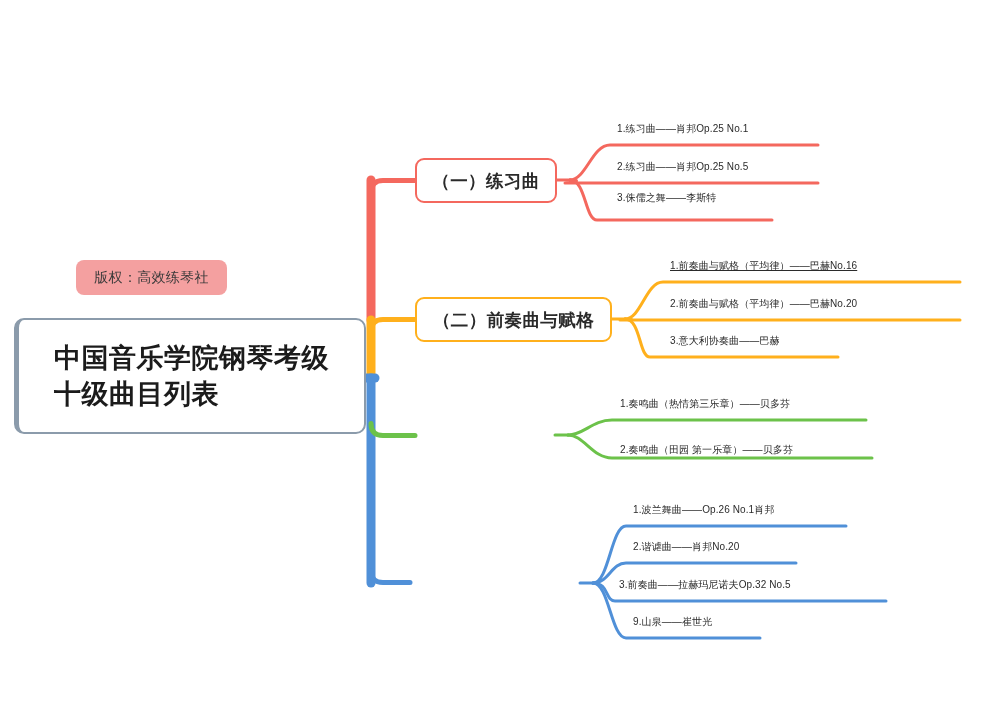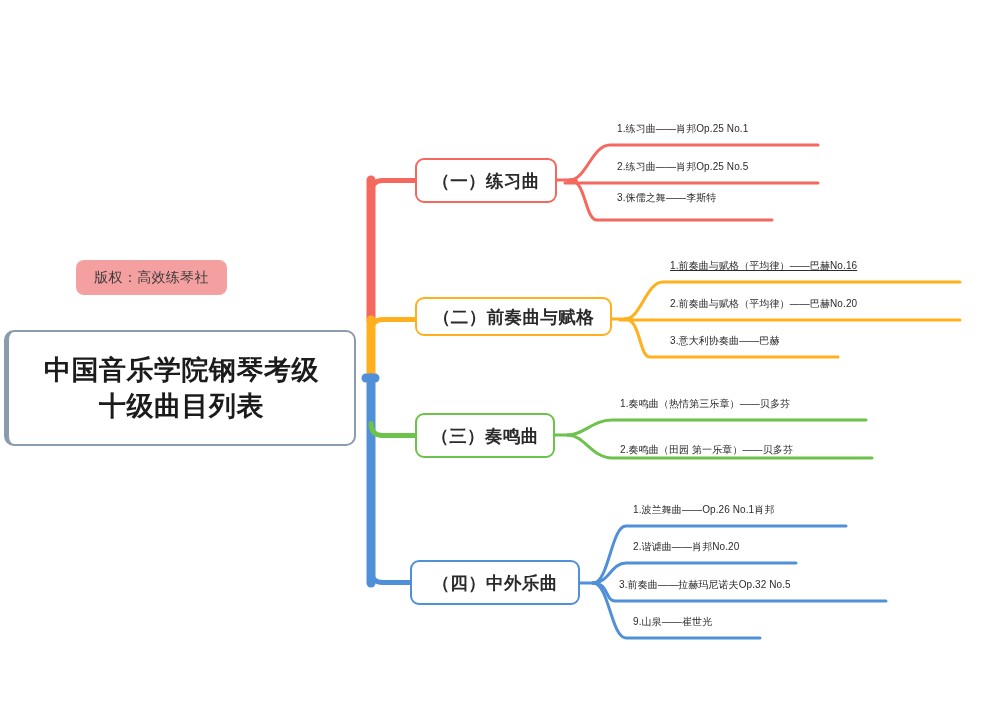--- a/index.html
+++ b/index.html
@@ -25,21 +25,20 @@
     height: 705px;
     pointer-events: none;
   }
   .node {
     position: absolute;
     box-sizing: border-box;
     background: #ffffff;
     display: flex;
     align-items: center;
     justify-content: center;
-    text-align: center;
   }
   #root-node {
     left: 14px;
     top: 318px;
     width: 352px;
     height: 116px;
     border: 2px solid #8b9bab;
     border-left-width: 5px;
     border-radius: 10px;
     z-index: 4;
@@ -125,36 +124,30 @@
       <path d="M 593 583 C 609 583 611.15 526 626 526 L 846 526" stroke="#5090d8" stroke-width="3" fill="none" stroke-linecap="round" stroke-linejoin="round"></path>
       <path d="M 593 583 C 609 583 611.15 563 626 563 L 796 563" stroke="#5090d8" stroke-width="3" fill="none" stroke-linecap="round" stroke-linejoin="round"></path>
       <path d="M 593 583 C 609 583 605.1 601 615 601 L 886 601" stroke="#5090d8" stroke-width="3" fill="none" stroke-linecap="round" stroke-linejoin="round"></path>
       <path d="M 593 583 C 609 583 611.15 638 626 638 L 760 638" stroke="#5090d8" stroke-width="3" fill="none" stroke-linecap="round" stroke-linejoin="round"></path>
     </svg>
 
   <div id="watermark" style="background: rgb(244, 160, 160); color: rgb(58, 58, 58);">
     <span>版权：高效练琴社</span>
   </div>
 
-  <div class="node" id="root-node" style="left: 4px; top: 318px; width: 352px; height: 116px; border-color: rgb(139, 155, 171); margin-top: 12px;">
+  <div class="node" id="root-node" style="left: 14px; top: 318px; width: 352px; height: 116px; border-color: rgb(139, 155, 171);">
     <div class="root-text">中国音乐学院钢琴考级
 十级曲目列表</div>
   </div>
 
   <div class="node branch-node" id="branch-node-0" style="left: 415px; top: 158px; width: 142px; height: 45px; border-color: rgb(244, 104, 94);">
     <span class="branch-text">（一）练习曲</span>
   </div>
-  <div class="node branch-node" id="branch-node-1" style="left: 415px; top: 297px; width: 197px; height: 39px; border-color: rgb(255, 176, 28);">
+  <div class="node branch-node" id="branch-node-1" style="left: 415px; top: 297px; width: 197px; height: 45px; border-color: rgb(255, 176, 28);">
     <span class="branch-text">（二）前奏曲与赋格</span>
-  </div>
-  <div class="node branch-node" id="branch-node-2" style="left: 415px; top: 413px; width: 140px; height: 45px; border-color: rgb(108, 194, 74);">
-    <span class="branch-text">（三）奏鸣曲</span>
-  </div>
-  <div class="node branch-node" id="branch-node-3" style="left: 410px; top: 560px; width: 170px; height: 45px; border-color: rgb(80, 144, 216);">
-    <span class="branch-text">（四）中外乐曲</span>
   </div>
 
   <div id="leaf-layer">
       <div class="leaf" style="left: 617px; top: 122px;">1.练习曲——肖邦Op.25 No.1</div>
       <div class="leaf" style="left: 617px; top: 160px;">2.练习曲——肖邦Op.25 No.5</div>
       <div class="leaf" style="left: 617px; top: 191px;">3.侏儒之舞——李斯特</div>
       <div class="leaf" style="left: 670px; top: 259px; text-decoration: underline;">1.前奏曲与赋格（平均律）——巴赫No.16</div>
       <div class="leaf" style="left: 670px; top: 297px;">2.前奏曲与赋格（平均律）——巴赫No.20</div>
       <div class="leaf" style="left: 670px; top: 334px;">3.意大利协奏曲——巴赫</div>
       <div class="leaf" style="left: 620px; top: 397px;">1.奏鸣曲（热情第三乐章）——贝多芬</div>

